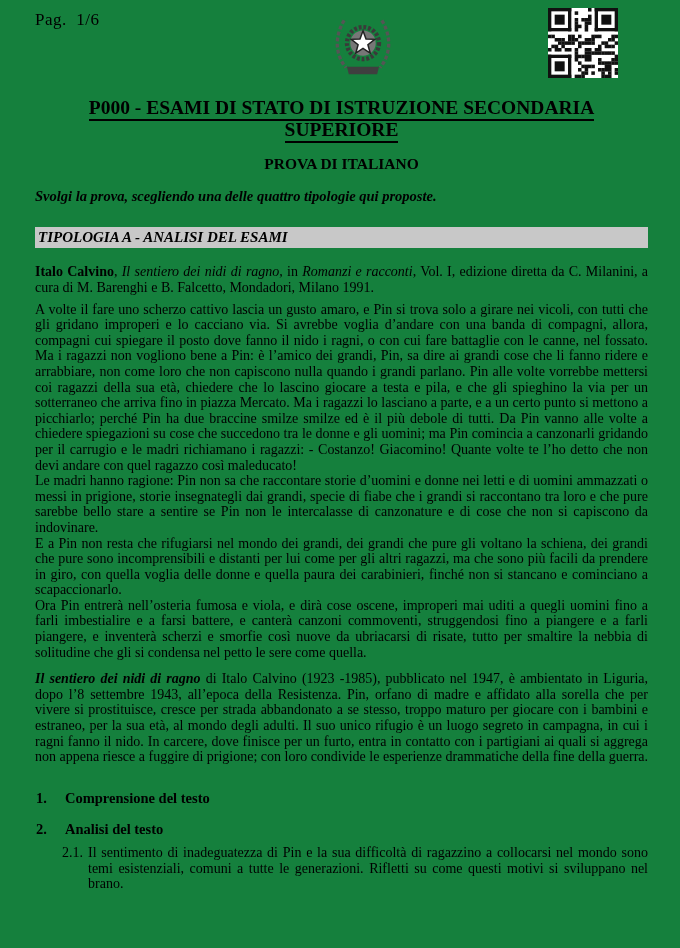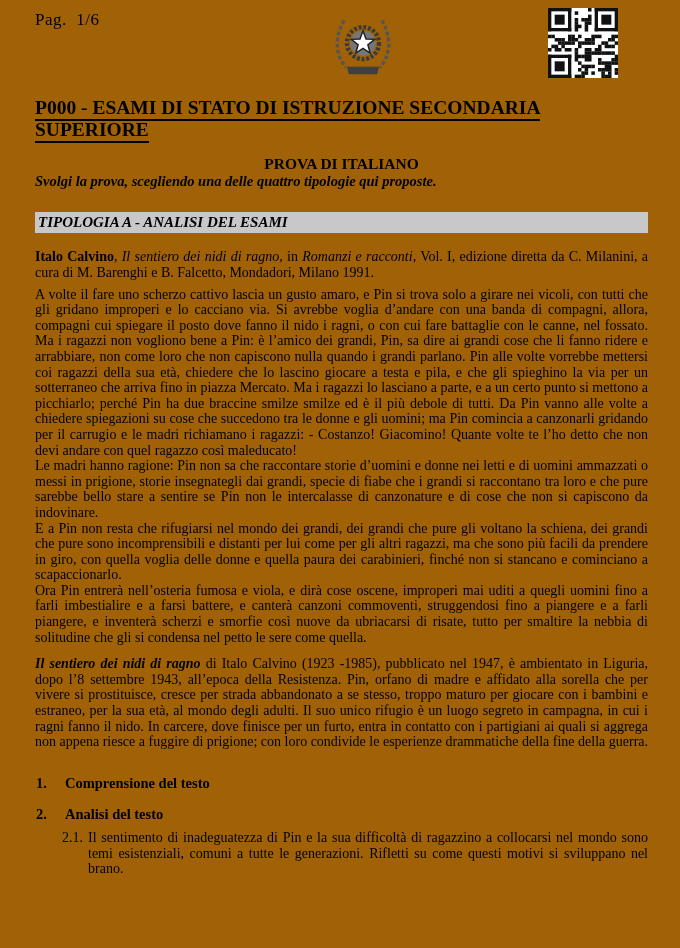--- a/index.html
+++ b/index.html
@@ -1,17 +1,17 @@
 <!DOCTYPE html>
 <html><head>
 <meta charset="utf-8">
 <style>
   html,body{margin:0;padding:0;background:#888;}
   .page{
-    width:680px;height:948px;margin:0 auto;background:#a16207;color:#000;
+    width:680px;height:948px;margin:0 auto;background:#15803d;color:#000;
     font-family:"Liberation Serif", serif;
     position:relative;box-sizing:border-box;
     padding:8px 32px 0 35px;overflow:hidden;
   }
   .b{font-weight:700}
   .i{font-style:italic}
   .bi{font-weight:700;font-style:italic}
 
   
   .hdr{position:relative;height:82px;}
@@ -20,24 +20,24 @@
   .session{position:absolute;left:375px;top:4px;font-size:13.5px;line-height:21px;}
   .qr{position:absolute;left:513px;top:0;width:70px;height:70px;background:#fff;}
   .qr svg{width:70px;height:70px;display:block;}
   .qr svg rect{fill:#111;}
 
   
   .ministry{
     text-align:center;font-style:italic;font-size:25px;letter-spacing:1px;
     margin-top:14px;font-family:"DejaVu Serif","Liberation Serif",serif;
   }
-  .examtitle{text-align:left;font-weight:700;font-size:19.5px;margin-top:7px;}
+  .examtitle{text-align:center;font-weight:700;font-size:19.5px;margin-top:7px;}
   .examtitle span{border-bottom:2px solid #000;padding-bottom:1px;}
   .subject{text-align:center;font-weight:700;font-size:15.5px;margin-top:14px;}
-  .instruction{font-weight:700;font-style:italic;font-size:14.5px;}
+  .instruction{font-weight:700;font-style:italic;font-size:14.5px;margin-top:15px;}
 
   .bar{
     margin-top:22px;background:#c8c8c8;font-weight:700;font-style:italic;
     font-size:15px;padding:2px 4px 2px 3px;
   }
 
   .citation{margin-top:16px;font-size:14px;line-height:15.8px;text-align:justify;}
   .passage{margin-top:6px;}
   .passage p,.note{margin:0;font-size:14px;line-height:15.6px;text-align:justify;}
   .note{margin-top:11px;}

